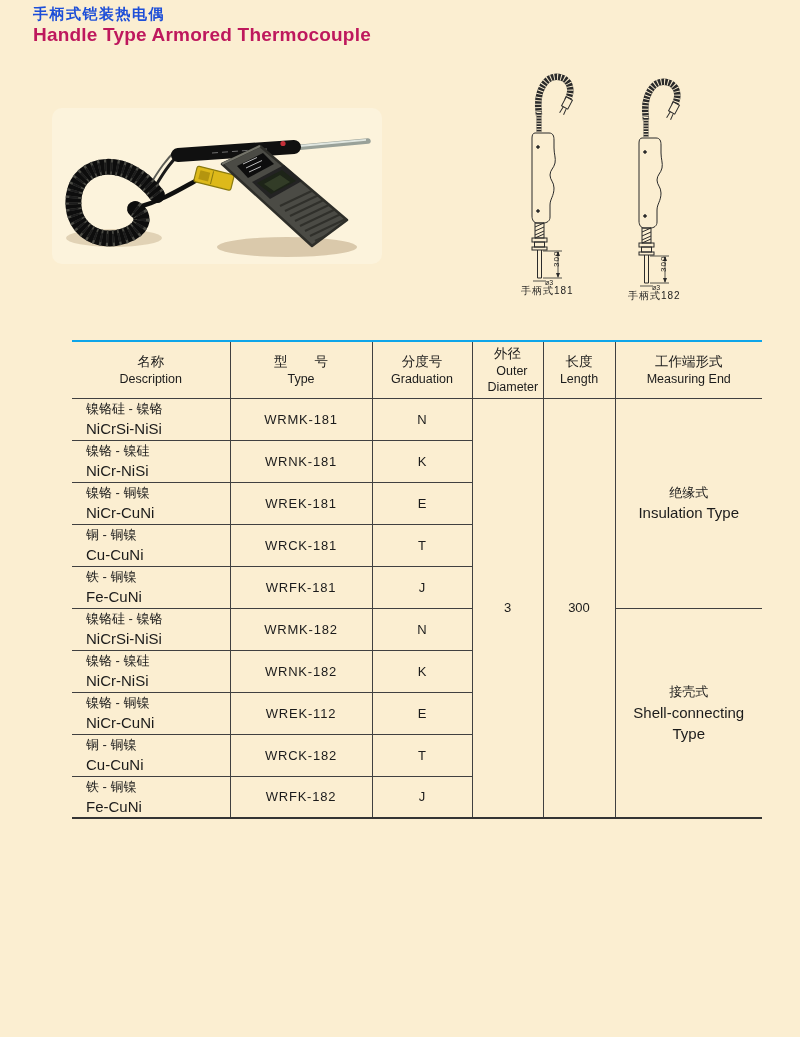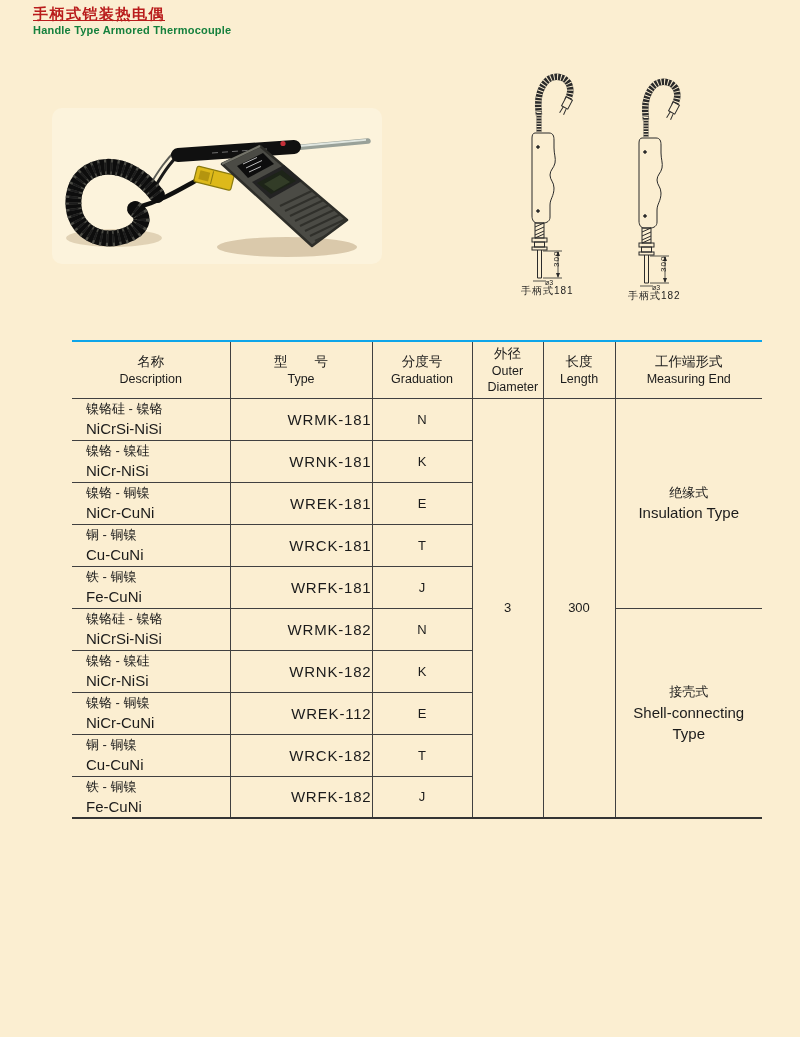--- a/index.html
+++ b/index.html
@@ -4,25 +4,25 @@
 <style>
   html,body{margin:0;padding:0;}
   body{
     width:800px;height:1037px;position:relative;overflow:hidden;
     background:#FBEED1;
     font-family:"Liberation Sans","DejaVu Sans",sans-serif;
     color:#1b1b1b;
   }
   .title-cn{
     position:absolute;left:33px;top:5px;
-    font-size:15px;font-weight:bold;color:#b91c1c;letter-spacing:1.5px;text-decoration:underline;
+    font-size:15px;font-weight:bold;color:#1d4ed8;letter-spacing:1.5px;
   }
   .title-en{
     position:absolute;left:33px;top:24px;
-    font-size:11px;font-weight:bold;color:#15803d;letter-spacing:.2px;
+    font-size:19px;font-weight:bold;color:#be185d;letter-spacing:.2px;
   }
   .photo-wrap{position:absolute;left:52px;top:100px;width:330px;height:170px;}
   .drawing{position:absolute;width:105px;height:215px;}
   .drawing.d1{left:509px;top:71px;}
   .drawing.d2{left:616px;top:76px;}
   .fig-label{position:absolute;font-size:10px;color:#1c1c1c;letter-spacing:1px;white-space:nowrap;}
   .fig-label.l1{left:521px;top:284px;}
   .fig-label.l2{left:628px;top:289px;}
 
   .spec-table{
@@ -36,21 +36,21 @@
     font-weight:normal;
   }
   .spec-table .c-name{border-left:none;text-align:left;padding-left:14px;}
   .spec-table .c-end{border-right:none;margin-top:37px;}
   .spec-table thead tr{height:57px;}
   .spec-table tbody tr{height:42px;}
   .h-cn{font-size:13.5px;line-height:1.45;}
   .h-en{font-size:12.5px;line-height:1.25;}
   .cell-cn{font-size:13px;line-height:1.5;}
   .cell-en{font-size:15px;line-height:1.4;}
-  .type-val{font-size:15px;letter-spacing:.8px;text-align:right;}
+  .type-val{font-size:13px;letter-spacing:.8px;}
   .grad-val{font-size:13px;}
   .num-val{font-size:13px;}
 </style>
 </head>
 <body>
 
 <div class="title-cn">手柄式铠装热电偶</div>
 <div class="title-en">Handle Type Armored Thermocouple</div>
 
 <div class="photo-wrap">
@@ -235,21 +235,21 @@
       <th>
         <div class="h-cn">型　　号</div>
         <div class="h-en">Type</div>
       </th>
       <th>
         <div class="h-cn">分度号</div>
         <div class="h-en">Graduation</div>
       </th>
       <th>
         <div class="h-cn">外径</div>
-        <div class="h-en" style="padding:0 15px;">Outer Diameter</div>
+        <div class="h-en" style="padding:0 15px;text-align:right;">Outer Diameter</div>
       </th>
       <th>
         <div class="h-cn">长度</div>
         <div class="h-en">Length</div>
       </th>
       <th class="c-end">
         <div class="h-cn">工作端形式</div>
         <div class="h-en">Measuring End</div>
       </th>
     </tr>

